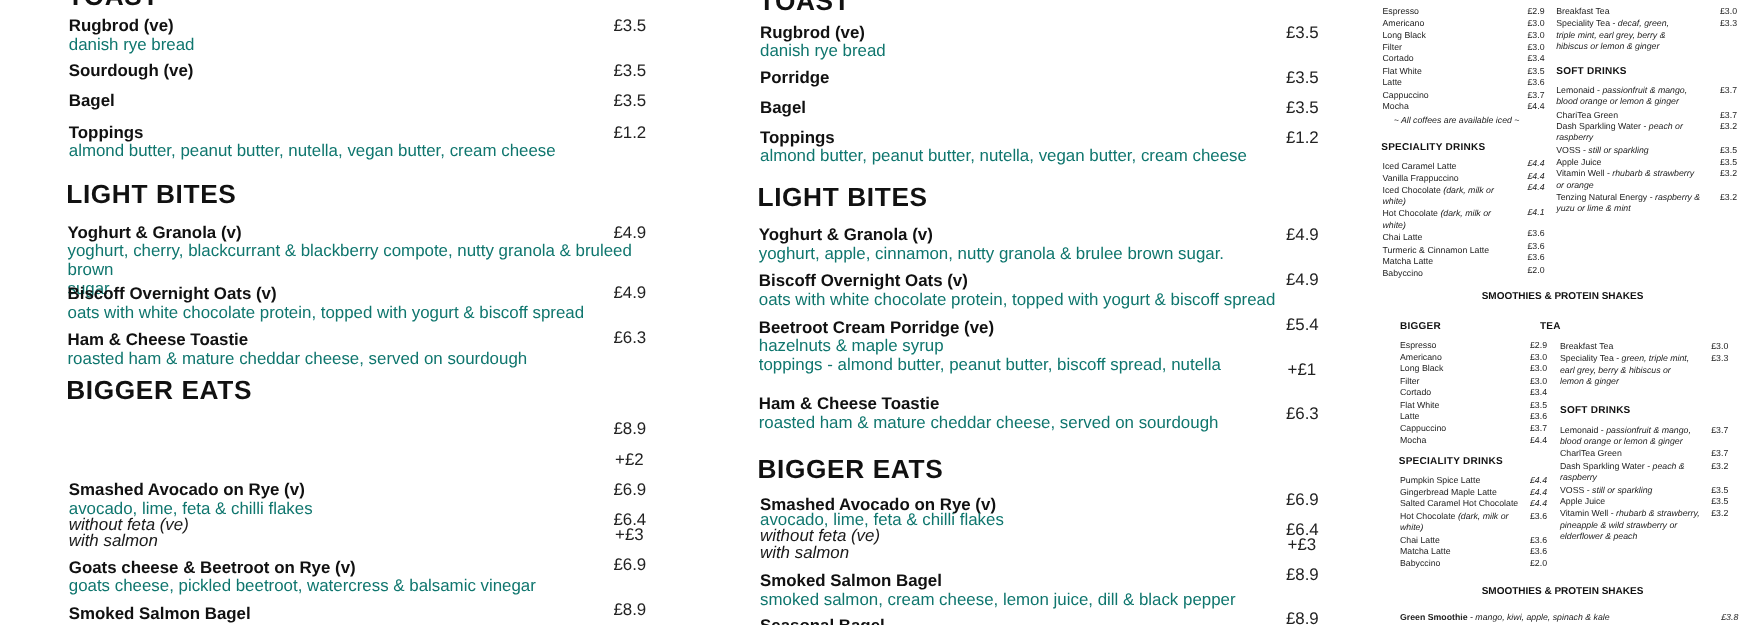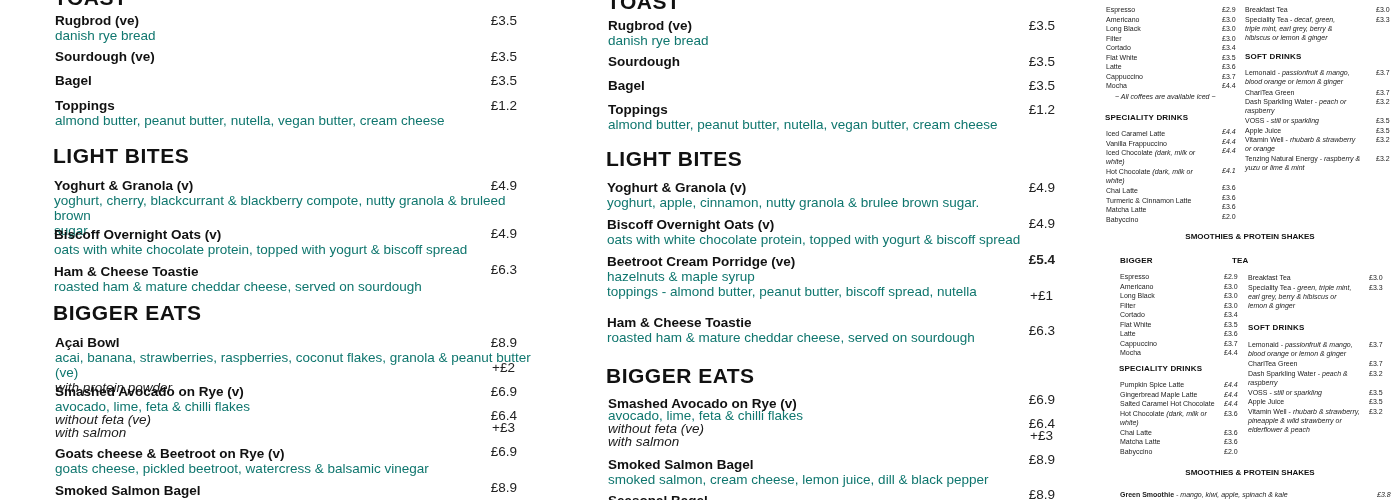--- a/index.html
+++ b/index.html
@@ -69,25 +69,20 @@
   <div class="price" style="left:457px;top:226px;">£4.9</div>
 
   <div class="item" style="left:54px;top:264px;">
     <div class="name">Ham &amp; Cheese Toastie</div>
     <div class="desc">roasted ham &amp; mature cheddar cheese, served on sourdough</div>
   </div>
   <div class="price" style="left:457px;top:262px;">£6.3</div>
 
   <div class="sec-title" style="left:53px;top:301px;font-size:21px;">BIGGER EATS</div>
 
-  <div class="item" style="left:55px;top:335px;">
-    <div class="name">Açai Bowl</div>
-    <div class="desc">acai, banana, strawberries, raspberries, coconut flakes, granola &amp; peanut butter (ve)</div>
-    <div class="opt">with protein powder</div>
-  </div>
   <div class="price" style="left:457px;top:335px;">£8.9</div>
   <div class="price" style="left:455px;top:360px;">+£2</div>
 
   <div class="item" style="left:55px;top:384px;">
     <div class="name">Smashed Avocado on Rye (v)</div>
     <div class="desc">avocado, lime, feta &amp; chilli flakes</div>
     <div class="opt" style="margin-top:-2px">without feta (ve)</div>
     <div class="opt" style="margin-top:-2px">with salmon</div>
   </div>
   <div class="price" style="left:457px;top:384px;">£6.9</div>
@@ -109,21 +104,21 @@
 <div class="panel" id="p2">
   <div class="sec-title" style="left:47px;top:-10px;font-size:21px;">TOAST</div>
 
   <div class="item" style="left:48px;top:18px;">
     <div class="name">Rugbrod (ve)</div>
     <div class="desc">danish rye bread</div>
   </div>
   <div class="price" style="left:435px;top:18px;">£3.5</div>
 
   <div class="item" style="left:48px;top:54px;">
-    <div class="name">Sourdough</div>
+    <div class="name">Porridge</div>
   </div>
   <div class="price" style="left:435px;top:54px;">£3.5</div>
 
   <div class="item" style="left:48px;top:78px;">
     <div class="name">Bagel</div>
   </div>
   <div class="price" style="left:435px;top:78px;">£3.5</div>
 
   <div class="item" style="left:48px;top:102px;">
     <div class="name">Toppings</div>
@@ -143,21 +138,21 @@
     <div class="name">Biscoff Overnight Oats (v)</div>
     <div class="desc">oats with white chocolate protein, topped with yogurt &amp; biscoff spread</div>
   </div>
   <div class="price" style="left:435px;top:216px;">£4.9</div>
 
   <div class="item" style="left:47px;top:254px;">
     <div class="name">Beetroot Cream Porridge (ve)</div>
     <div class="desc">hazelnuts &amp; maple syrup</div>
     <div class="desc">toppings - almond butter, peanut butter, biscoff spread, nutella</div>
   </div>
-  <div class="price" style="left:435px;top:252px;font-weight:bold;">£5.4</div>
+  <div class="price" style="left:435px;top:252px;">£5.4</div>
   <div class="price" style="left:433px;top:288px;">+£1</div>
 
   <div class="item" style="left:47px;top:315px;">
     <div class="name">Ham &amp; Cheese Toastie</div>
     <div class="desc">roasted ham &amp; mature cheddar cheese, served on sourdough</div>
   </div>
   <div class="price" style="left:435px;top:323px;">£6.3</div>
 
   <div class="sec-title" style="left:46px;top:364px;font-size:21px;">BIGGER EATS</div>
 

